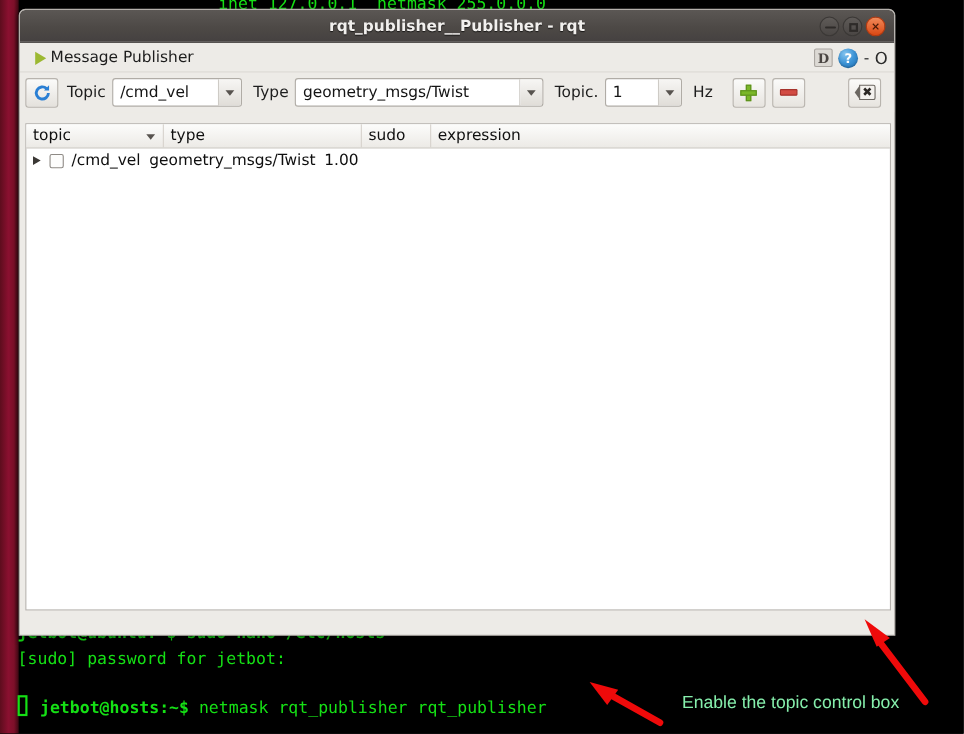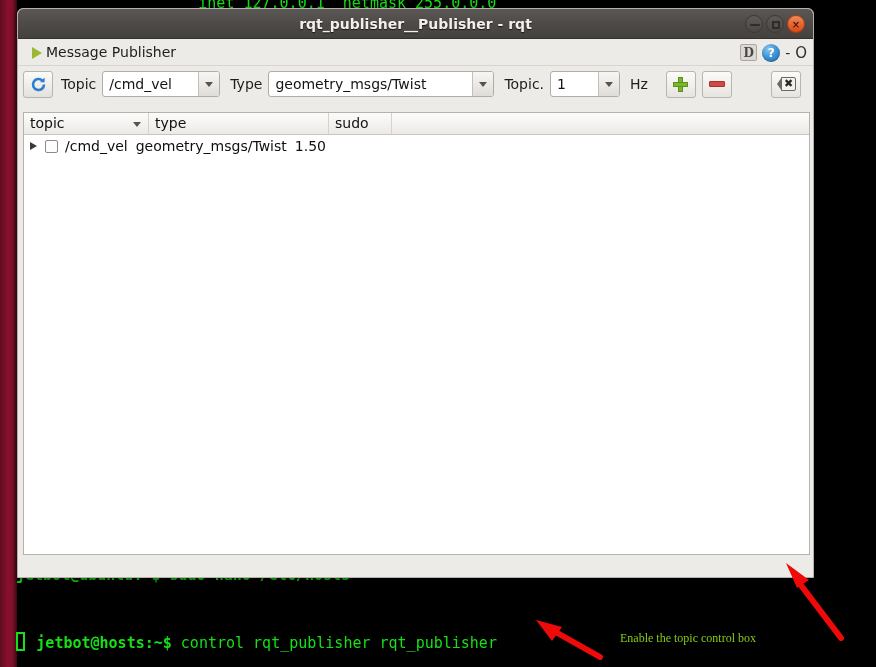--- a/index.html
+++ b/index.html
@@ -359,23 +359,23 @@
     line-height: 22px;
     white-space: nowrap;
     font-family: "DejaVu Sans", sans-serif;
   }
   .cell.topic { margin-right: 8px; }
   .cell.type { margin-right: 8px; }
 
   
   .anno-text {
     position: absolute;
-    font-family: Liberation Serif, serif;
-    font-size: 12px;
-    color: #84cc16;
+    font-family: Liberation Sans, sans-serif;
+    font-size: 16px;
+    color: #86efac;
     white-space: nowrap;
   }
   svg.anno-layer {
     position: absolute;
     left: 0; top: 0;
     width: 876px; height: 667px;
     pointer-events: none;
   }
 </style>
 </head>
@@ -386,23 +386,24 @@
   <div class="term-clip-top">
     <div class="term-line">          inet 127.0.0.1  netmask 255.0.0.0</div>
   </div>
 
   <div class="maroon-bar"></div>
 
   <div class="term-clip-mid">
     <div class="term-line bold">jetbot@ubuntu:~$ sudo nano /etc/hosts</div>
   </div>
 
+  <div class="term-line" style="left:16px; top:590px;">[sudo] password for jetbot:</div>
 
   <div style="position:absolute; left:16px; top:614px; white-space:pre;">
-    <span class="term-line bold" style="position:static;">jetbot@hosts:~$</span><span class="term-line" style="position:static;"> control rqt_publisher rqt_publisher</span>
+    <span class="term-line bold" style="position:static;">jetbot@hosts:~$</span><span class="term-line" style="position:static;"> netmask rqt_publisher rqt_publisher</span>
   </div>
 
   <div class="cursor-block"></div>
 
   <div id="rqt-window">
 
     <div class="titlebar">
       <div class="title">rqt_publisher__Publisher - rqt</div>
       <div class="winbtns">
         <div class="wbtn min">
@@ -484,28 +485,29 @@
     </div>
 
     <div class="table-wrap">
       <div class="thead">
         <div class="th c0">
           <span>topic</span>
           <span class="sort-caret"></span>
         </div>
         <div class="th c1">type</div>
         <div class="th c2">sudo</div>
+        <div class="th c3">expression</div>
       </div>
 
       <div class="trow">
         <span class="expander"></span>
         <span class="chk"></span>
         <span class="cell topic">/cmd_vel</span>
         <span class="cell type">geometry_msgs/Twist</span>
-        <span class="cell rate">1.50</span>
+        <span class="cell rate">1.00</span>
         <span class="cell expr"></span>
       </div>
     </div>
 
   </div>
 
   <svg class="anno-layer" viewBox="0 0 876 667">
     <g>
       <line x1="841" y1="638" x2="797" y2="580" stroke="#ef0a0a" stroke-width="6" stroke-linecap="round"></line>
       <polygon points="786,563 809,580 797,588" fill="#ef0a0a"></polygon>

